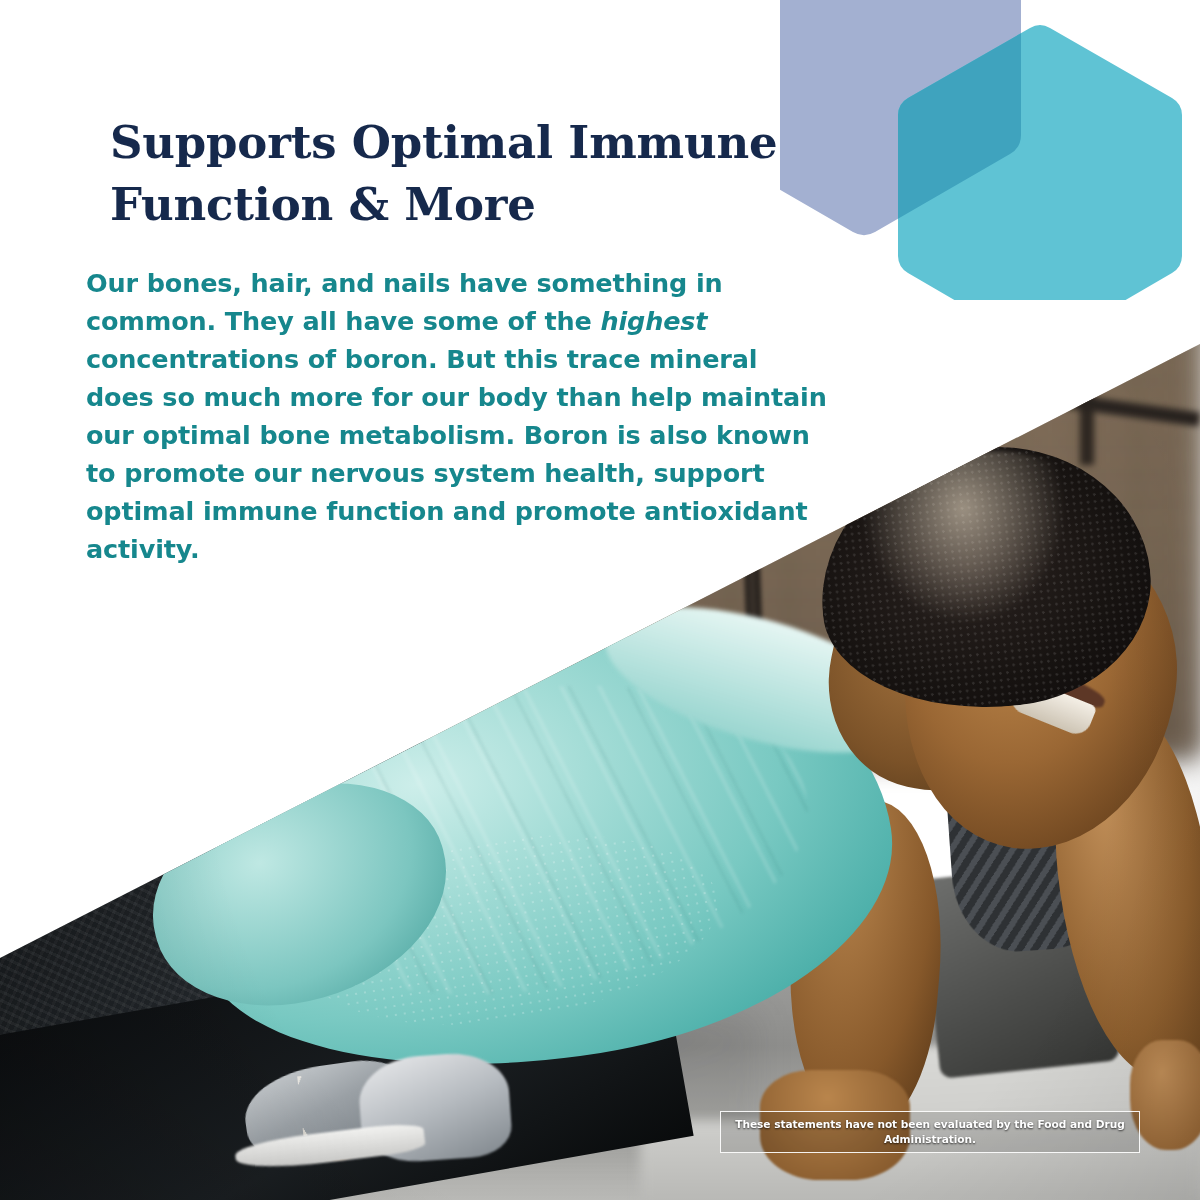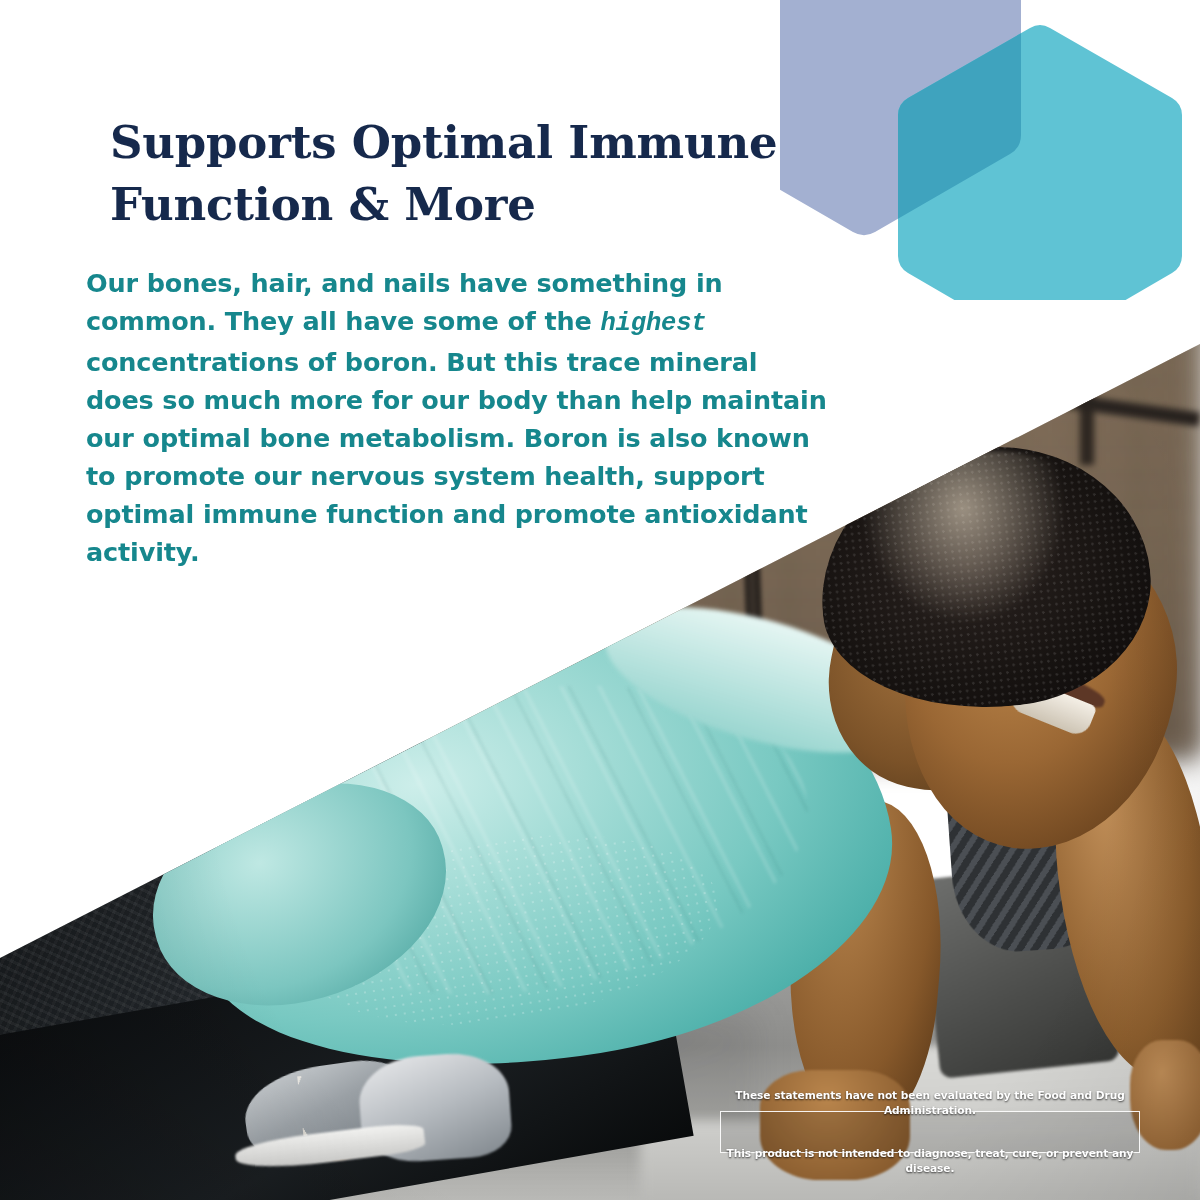--- a/index.html
+++ b/index.html
@@ -36,21 +36,21 @@
     position:absolute;
     left:86px; top:264px;
     width:745px;
     font-family:"DejaVu Sans","Liberation Sans",sans-serif;
     font-weight:700;
     font-size:25.5px;
     line-height:38px;
     letter-spacing:-0.15px;
     color:#16878d;
   }
-  #body-copy .em{ font-style:italic;font-family:Liberation Mono, monospace; }
+  #body-copy .em{ font-style:italic; }
 
   
   #hero-photo{
     position:absolute;
     left:0; top:0;
     width:1200px; height:1200px;
     overflow:hidden;
     
     clip-path: polygon(0 958px, 1200px 344px, 1200px 1200px, 0 1200px);
     -webkit-clip-path: polygon(0 958px, 1200px 344px, 1200px 1200px, 0 1200px);
@@ -386,14 +386,13 @@
     </g>
   </svg>
 </div>
 
 <h1 id="headline">Supports Optimal Immune Function &amp; More</h1>
 
 <p id="body-copy"><span>Our bones, hair, and nails have something in common. They all have some of the </span><span class="em">highest</span><span> concentrations of boron. But this trace mineral does so much more for our body than help maintain our optimal bone metabolism. Boron is also known to promote our nervous system health, support optimal immune function and promote antioxidant activity.</span></p>
 
 <div id="disclaimer">
   <span>These statements have not been evaluated by the Food and Drug Administration.</span>
-  <span>This product is not intended to diagnose, treat, cure, or prevent any disease.</span>
 </div>
 
 </body></html>

